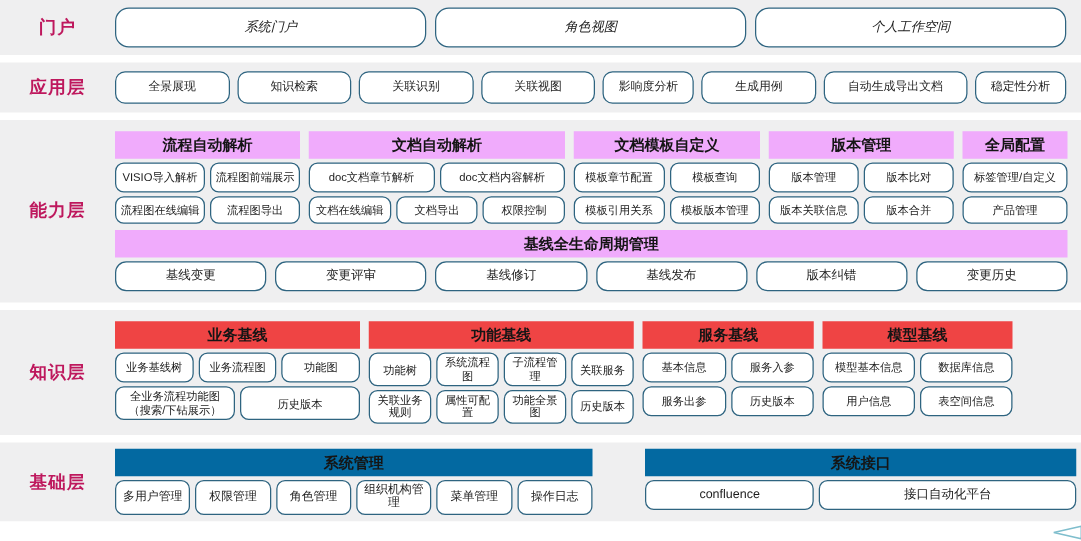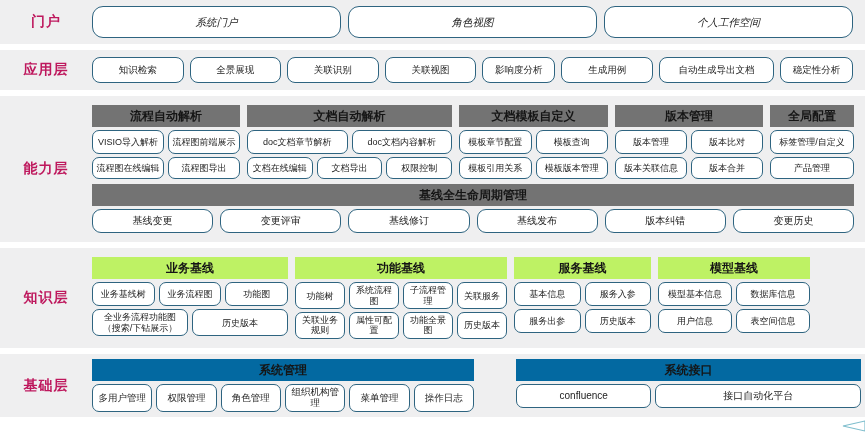--- a/index.html
+++ b/index.html
@@ -56,22 +56,22 @@
 
   
   .groups{display:flex;gap:7px;align-items:flex-start;}
   .group{display:flex;flex-direction:column;gap:3px;}
   .group-head{
     text-align:center;font-weight:bold;
     font-size:12px;color:#151515;
     padding:3px 4px;
     line-height:1.35;
   }
-  .head-blue{background:#737373;}
-  .head-gray{background:#bef264;}
+  .head-blue{background:#f0abfc;}
+  .head-gray{background:#ef4444;}
   .head-teal{background:#0369a1;}
   .grow{display:flex;gap:4px;}
   .grow > .pill{flex:1 1 0;}
 
   
   .cap-flow{flex:0 0 148px;}
   .cap-doc{flex:0 0 205px;}
   .cap-tpl{flex:0 0 149px;}
   .cap-ver{flex:0 0 148px;}
   .cap-cfg{flex:0 0 84px;}
@@ -134,22 +134,22 @@
         <div class="pill">角色视图</div>
         <div class="pill">个人工作空间</div>
       </div>
     </div>
   </div>
 
   <div class="layer" style="height:40px;">
     <div class="layer-label">应用层</div>
     <div class="layer-body">
       <div class="app-row">
+        <div class="pill">全景展现</div>
         <div class="pill">知识检索</div>
-        <div class="pill">全景展现</div>
         <div class="pill">关联识别</div>
         <div class="pill">关联视图</div>
         <div class="pill w-sm">影响度分析</div>
         <div class="pill">生成用例</div>
         <div class="pill w-lg">自动生成导出文档</div>
         <div class="pill w-sm">稳定性分析</div>
       </div>
     </div>
   </div>
 

